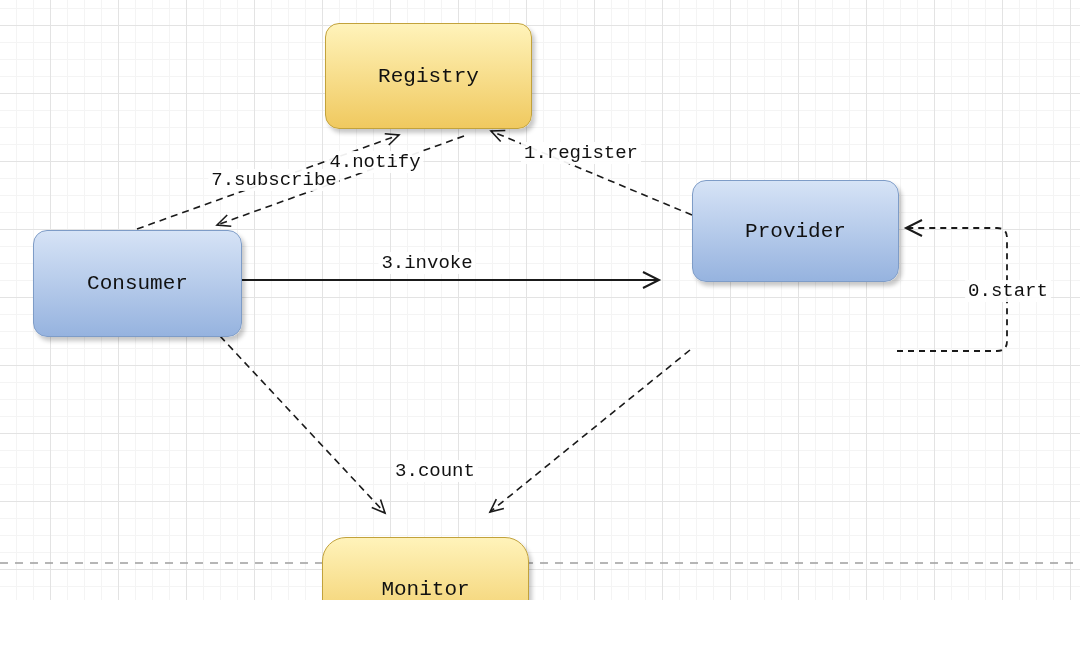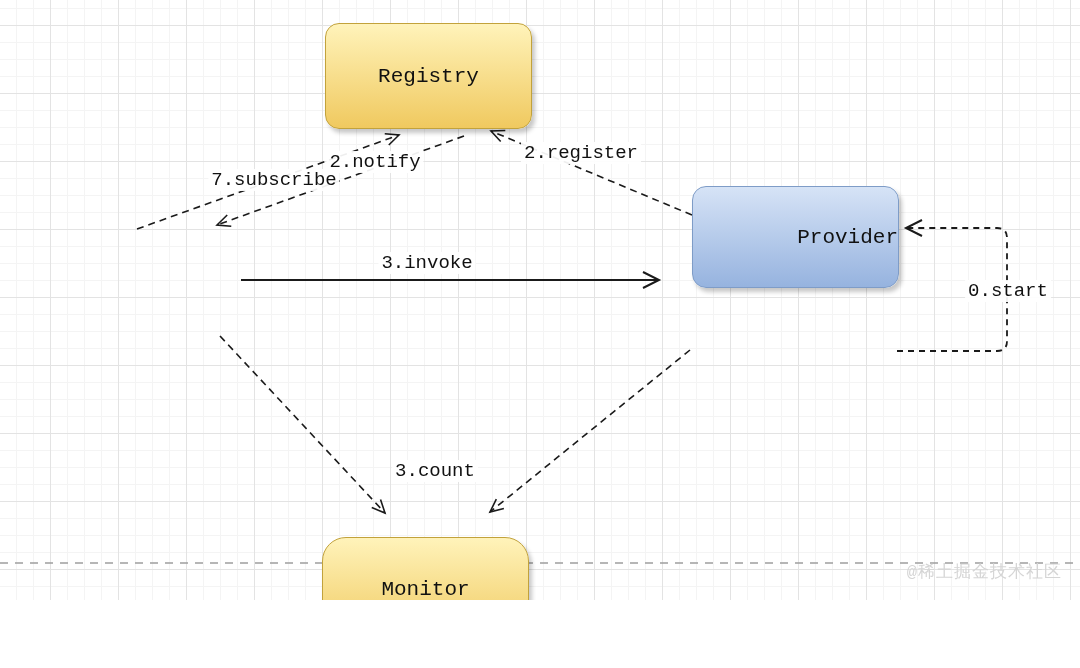--- a/index.html
+++ b/index.html
@@ -44,21 +44,21 @@
   .watermark{
     position:absolute;
     right:18px;bottom:17px;
     color:#d5d5d5;
     font-size:17px;
     letter-spacing:1px;
   }
   
   #n-registry {left:325px;top:23px; width:205px;height:104px;}
   #n-consumer {left:33px; top:230px;width:207px;height:105px;}
-  #n-provider {left:692px;top:186px;width:205px;height:100px;justify-content:flex-end;}
+  #n-provider {left:692px;top:180px;width:205px;height:100px;}
   #n-container{left:691px;top:298px;width:206px;height:100px;}
   #n-monitor  {left:322px;top:537px;width:205px;height:103px;border-radius:24px;}
   
   #l-register {left:581px; top:153px;}
   #l-subscribe{left:274px; top:180px;}
   #l-notify   {left:375px; top:162px;}
   #l-invoke   {left:427px; top:263px;}
   #l-count    {left:435px; top:471px;}
   #l-start    {left:1008px;top:291px;text-align:right;}
 </style>
@@ -90,29 +90,31 @@
     <path d="M220,336 L385,513" stroke="#1a1a1a" stroke-width="1.6" stroke-dasharray="7 5" fill="none" marker-end="url(#arrowOpen)"></path>
 
     <path d="M690,350 L490,512" stroke="#1a1a1a" stroke-width="1.6" stroke-dasharray="7 5" fill="none" marker-end="url(#arrowOpen)"></path>
 
     <path d="M897,351 L997,351 Q1007,351 1007,341 L1007,238 Q1007,228 997,228 L906,228" stroke="#1a1a1a" stroke-width="1.8" stroke-dasharray="6 5" fill="none" marker-end="url(#arrowOpenBig)"></path>
   </svg>
 
   <div class="node yellow" id="n-registry">
     <span>Registry</span>
   </div>
+  <div class="node blue" id="n-consumer">
+    <span>Consumer</span>
+  </div>
   <div class="node blue" id="n-provider">
     <span>Provider</span>
   </div>
   <div class="node yellow" id="n-monitor">
     <span>Monitor</span>
   </div>
 
-  <div class="edge-label" id="l-register">2.register</div>
+  <div class="edge-label" id="l-register">1.register</div>
   <div class="edge-label" id="l-subscribe">7.subscribe</div>
-  <div class="edge-label" id="l-notify">2.notify</div>
+  <div class="edge-label" id="l-notify">4.notify</div>
   <div class="edge-label" id="l-invoke">3.invoke</div>
   <div class="edge-label" id="l-count">3.count</div>
   <div class="edge-label" id="l-start">0.start</div>
 
-  <div class="watermark">@稀土掘金技术社区</div>
 
 </div>
 
 </body></html>

